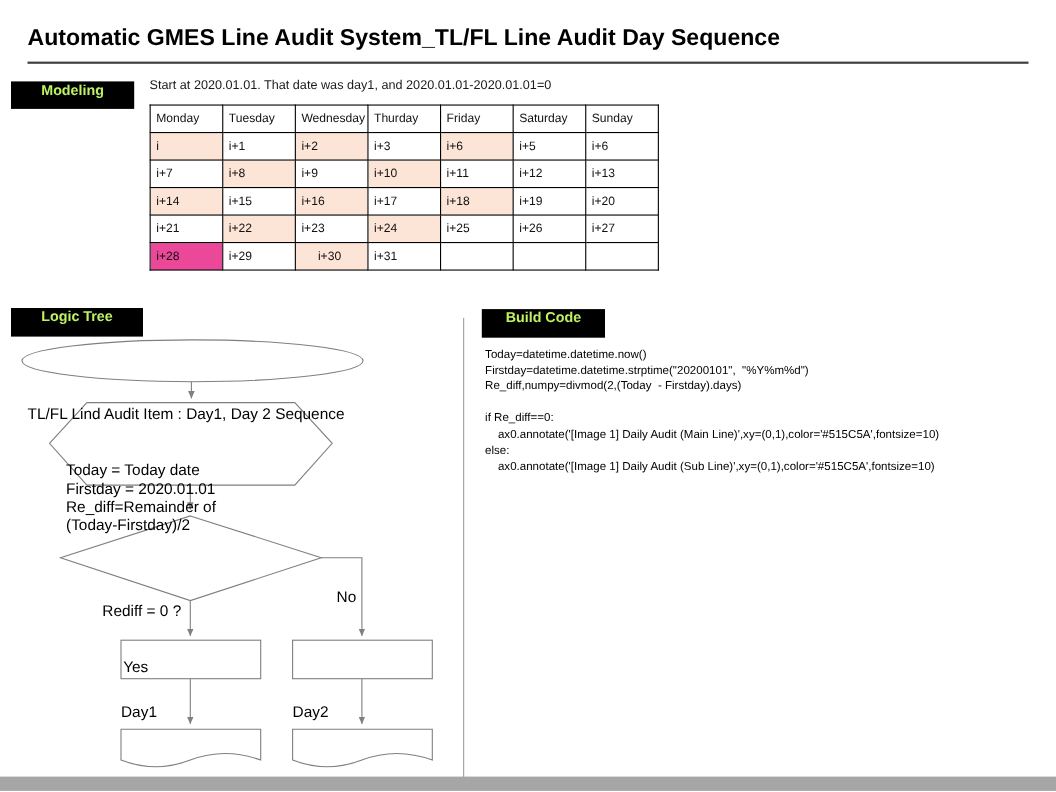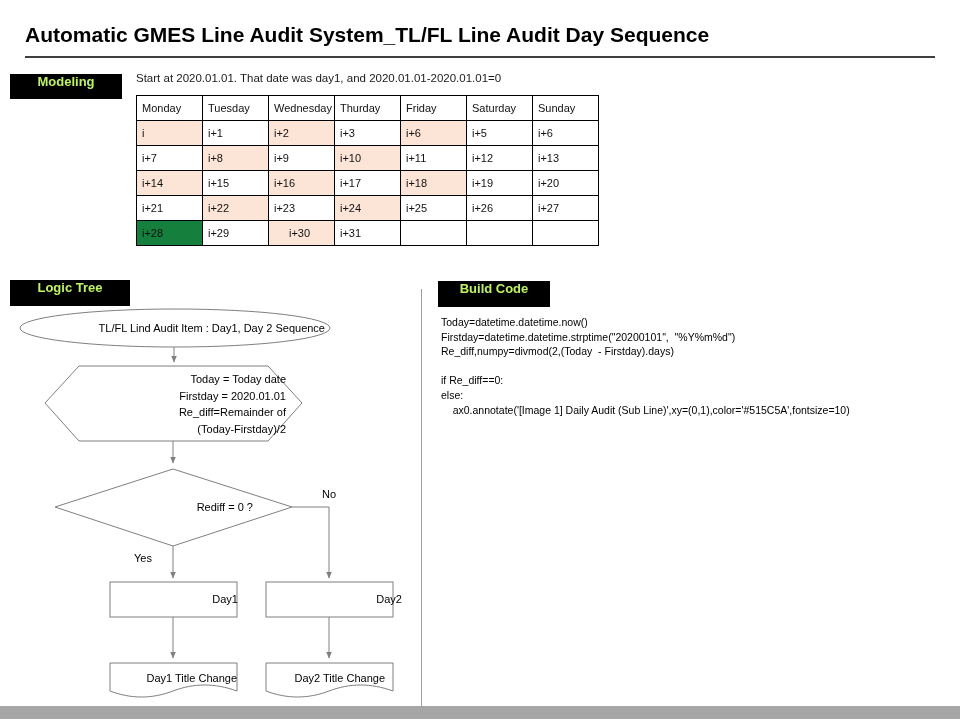--- a/index.html
+++ b/index.html
@@ -19,21 +19,21 @@
 
   table.cal { position:absolute; left:136px; top:95px; border-collapse:collapse; background:#fff; }
   table.cal th, table.cal td {
     border:1px solid #000; width:66px; height:25px;
     font-size:11px; font-weight:normal; text-align:left; padding:0 2px 0 5px; color:#111;
     white-space:nowrap; overflow:hidden;
   }
 
   .flow-svg { position:absolute; left:0; top:0; pointer-events:none; }
 
-  .flow-label { position:absolute; text-align:right; font-size:11px; color:#000; line-height:14px; }
+  .flow-label { position:absolute; text-align:left; font-size:14px; color:#000; line-height:14px;margin-top:48px; }
   .lbl-start    { left:25px;  top:321px; width:300px; }
   .lbl-process  { left:60px;  top:371px; width:226px; line-height:16.5px; }
   .lbl-decision { left:93px;  top:500px; width:160px; }
   .lbl-yes      { left:112px; top:551px; width:40px; }
   .lbl-no       { left:306px; top:487px; width:30px; }
   .lbl-day1     { left:110px; top:582px; width:128px; line-height:35px; }
   .lbl-day2     { left:266px; top:582px; width:136px; line-height:35px; }
   .lbl-doc1     { left:110px; top:671px; width:127px; }
   .lbl-doc2     { left:266px; top:671px; width:119px; }
 
@@ -100,21 +100,21 @@
         <tr>
           <td>i+21</td>
           <td style="background: rgb(252, 228, 214);">i+22</td>
           <td>i+23</td>
           <td style="background: rgb(252, 228, 214);">i+24</td>
           <td>i+25</td>
           <td>i+26</td>
           <td>i+27</td>
         </tr>
         <tr>
-          <td style="background: #15803d;">i+28</td>
+          <td style="background: #ec4899;">i+28</td>
           <td>i+29</td>
           <td style="background: rgb(252, 228, 214); padding-left: 20px;">i+30</td>
           <td>i+31</td>
           <td></td>
           <td></td>
           <td></td>
         </tr>
       </tbody>
   </table>
 
@@ -175,18 +175,19 @@
   <div class="badge badge-build">
     <span>Build Code</span>
   </div>
 
   <div class="code">
     <div class="code-line">Today=datetime.datetime.now()</div>
     <div class="code-line">Firstday=datetime.datetime.strptime("20200101",  "%Y%m%d")</div>
     <div class="code-line">Re_diff,numpy=divmod(2,(Today  - Firstday).days)</div>
     <div class="code-line"></div>
     <div class="code-line">if Re_diff==0:</div>
+    <div class="code-line">    ax0.annotate('[Image 1] Daily Audit (Main Line)',xy=(0,1),color='#515C5A',fontsize=10)</div>
     <div class="code-line">else:</div>
     <div class="code-line">    ax0.annotate('[Image 1] Daily Audit (Sub Line)',xy=(0,1),color='#515C5A',fontsize=10)</div>
   </div>
 
   <div class="footer-bar"></div>
 </div>
 
 </body></html>

